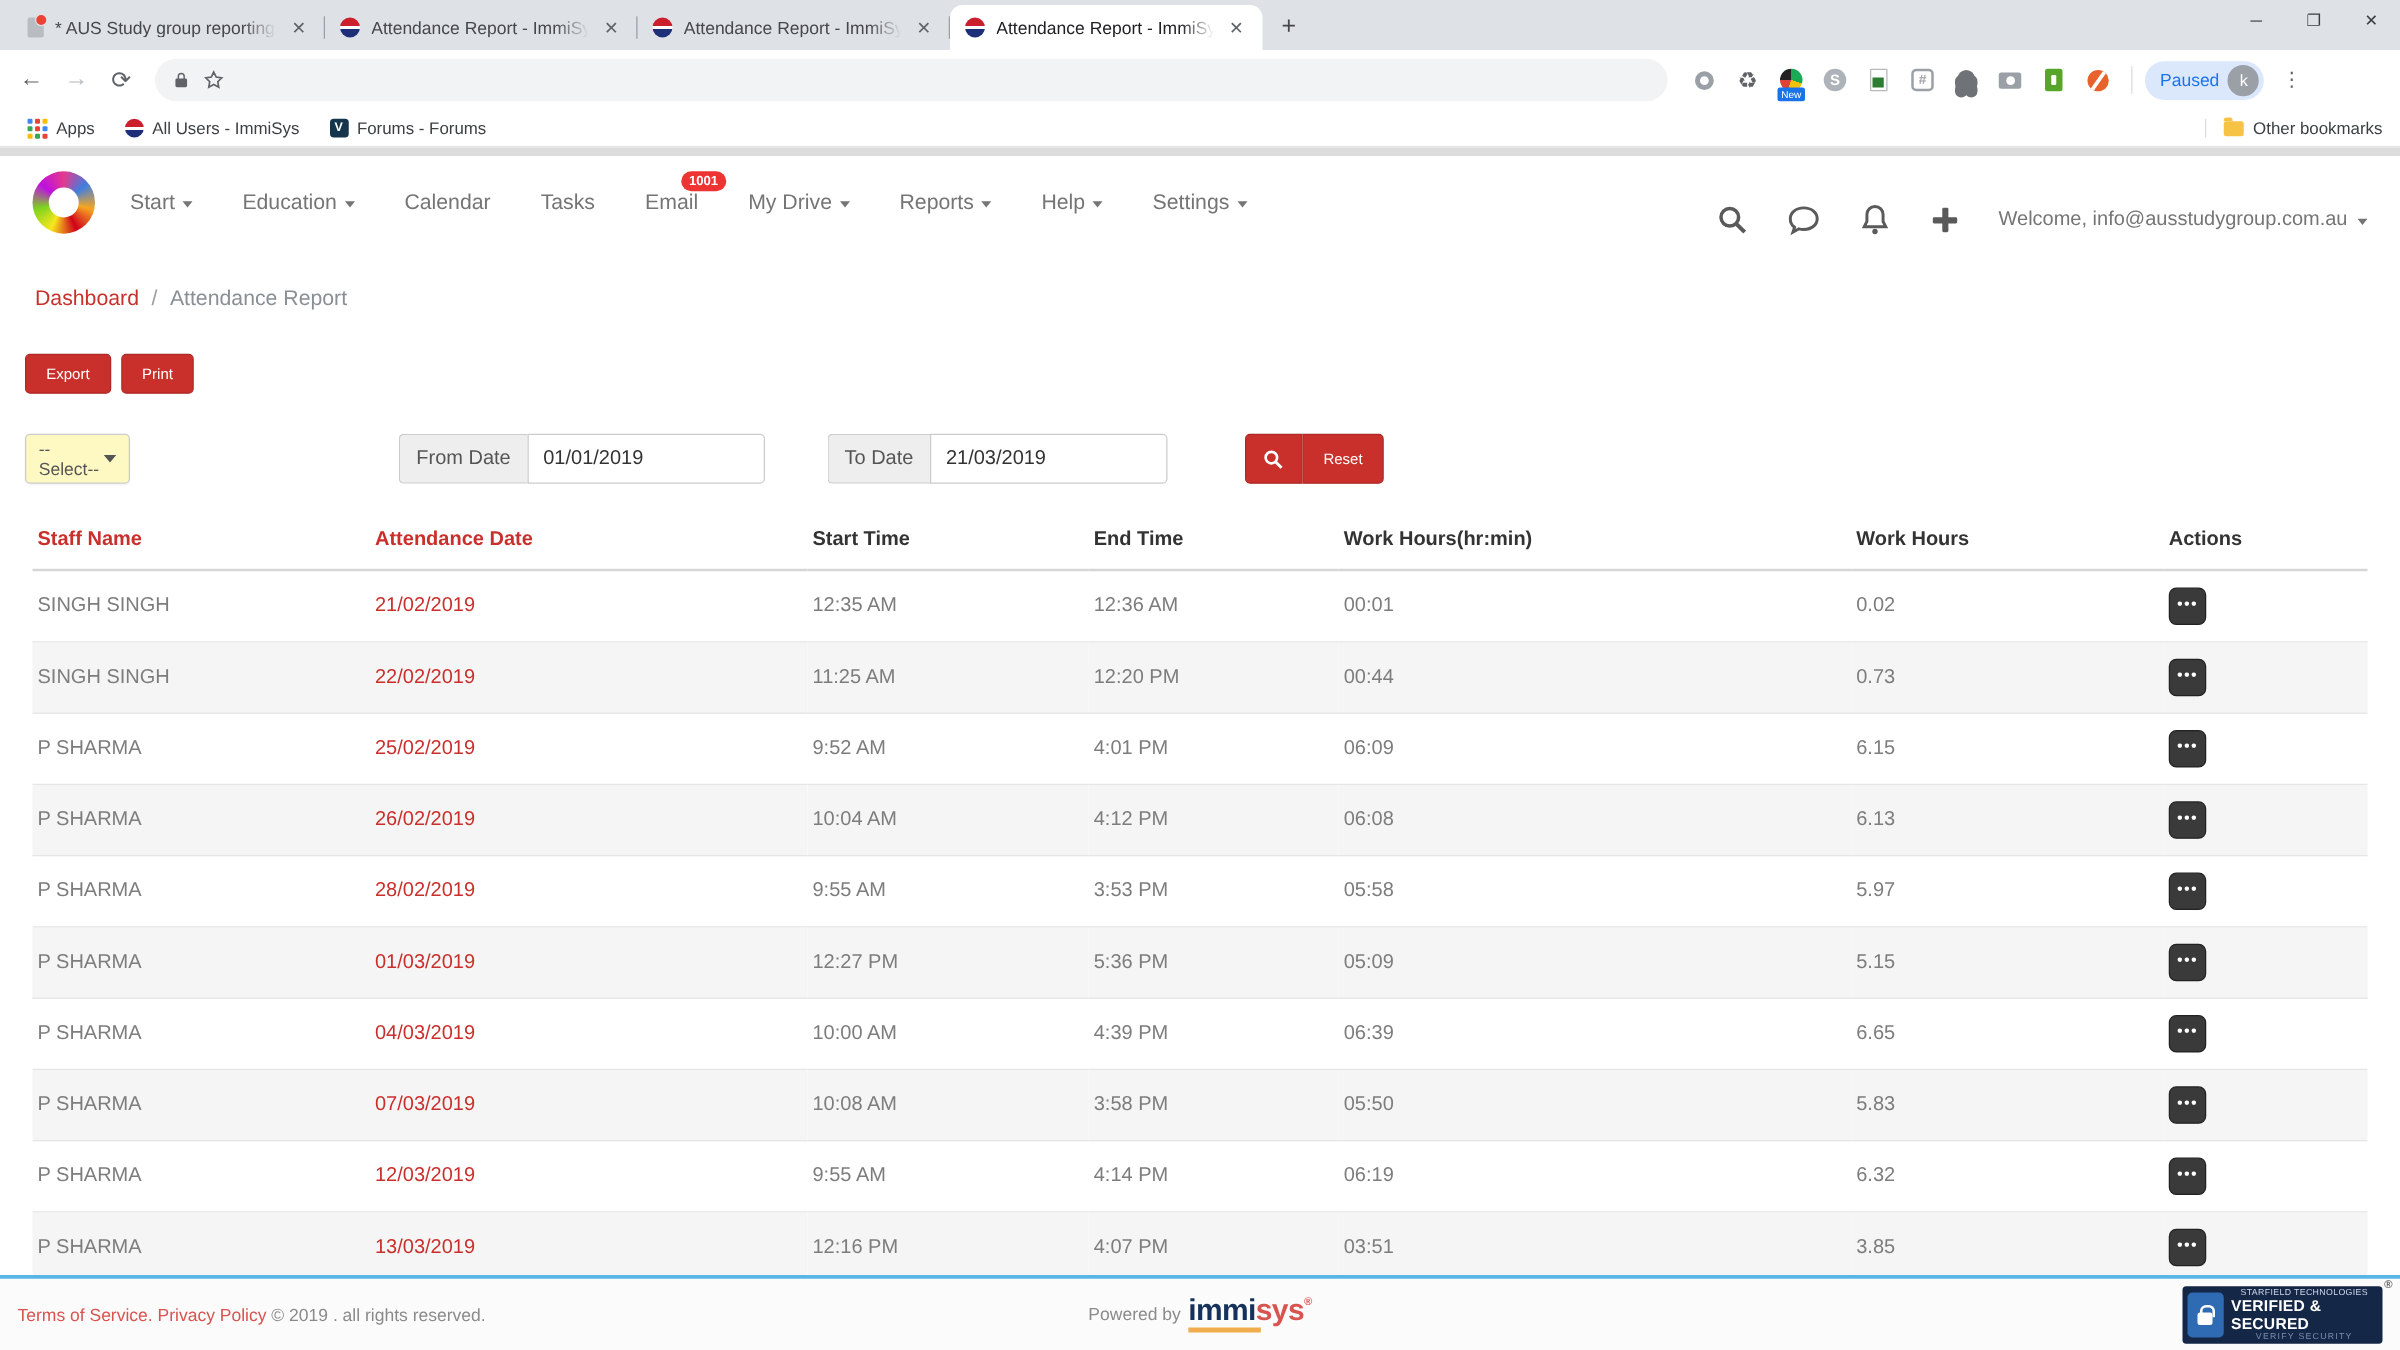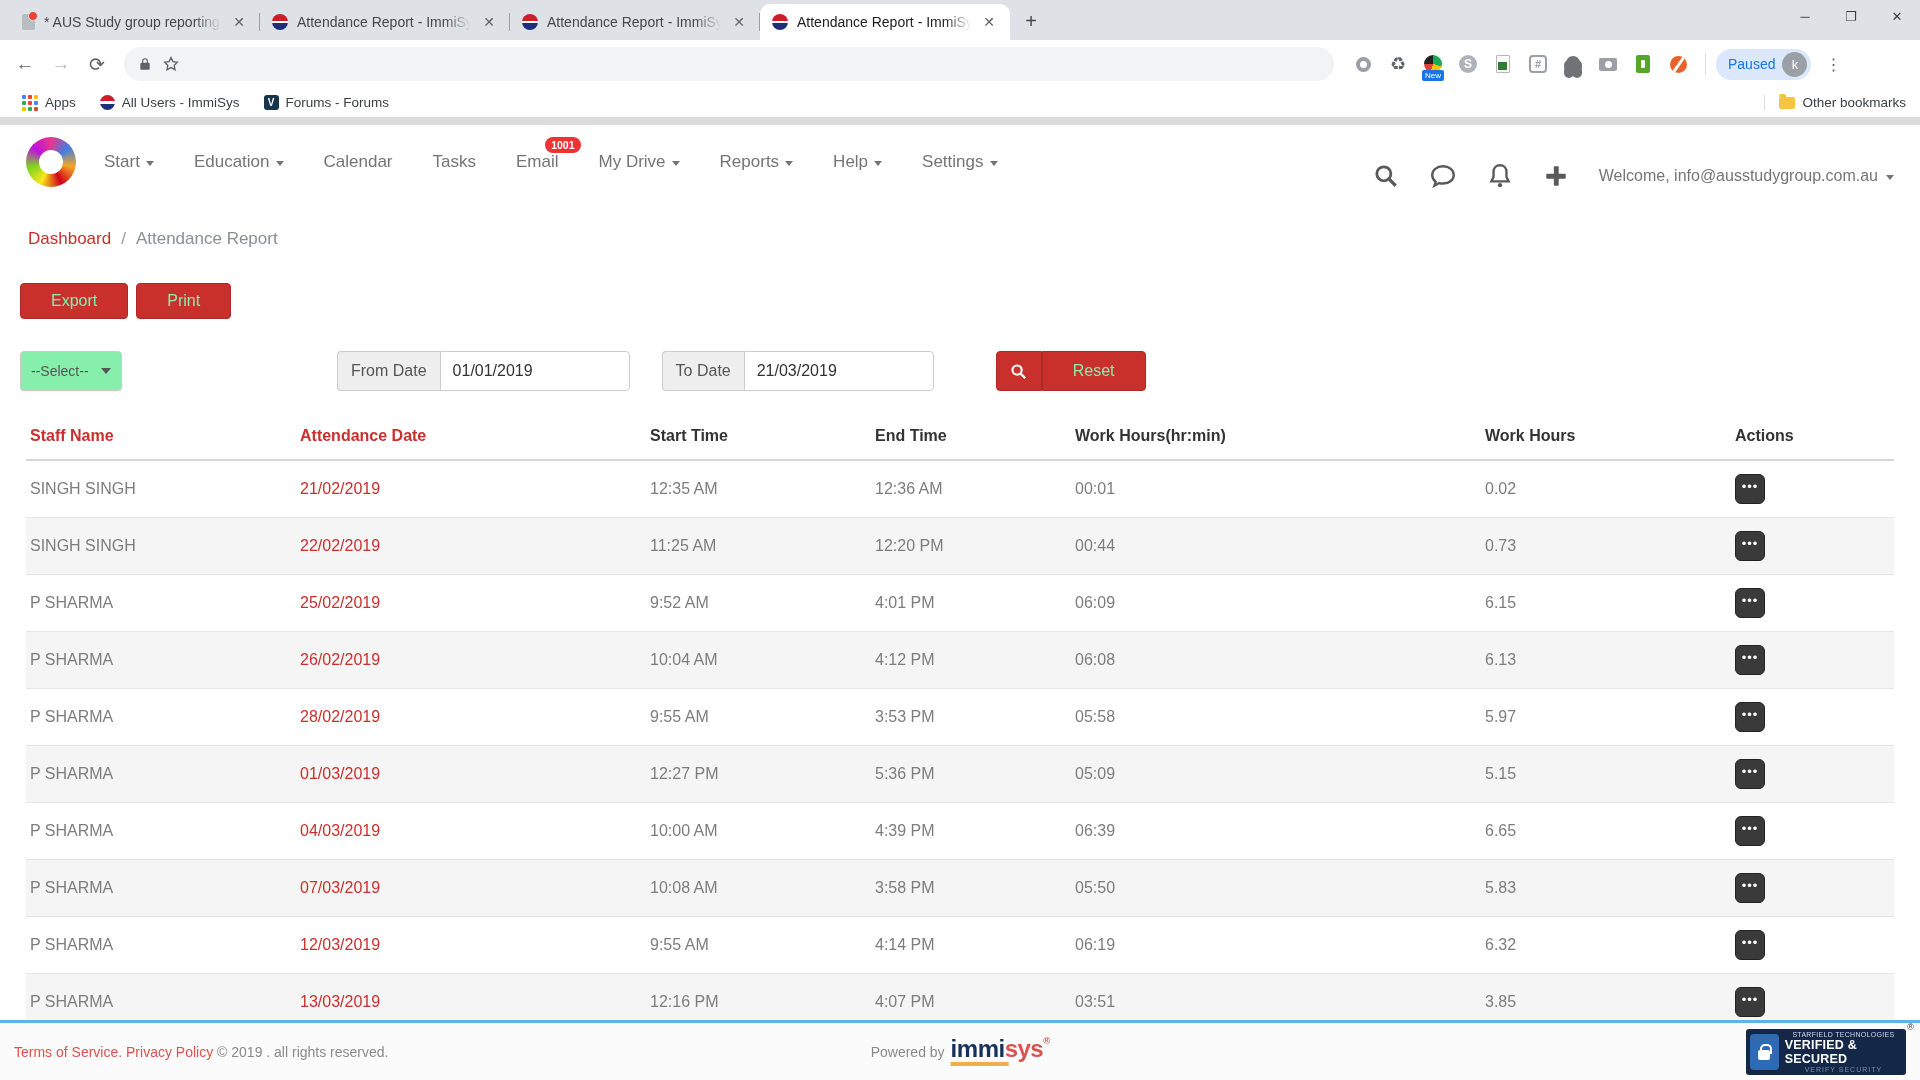--- a/index.html
+++ b/index.html
@@ -58,30 +58,30 @@
   .caret { width:0; height:0; border-left:4.5px solid transparent; border-right:4.5px solid transparent; border-top:5px solid #757575; margin-top:2px; }
   .nav-badge { position:absolute; top:-15px; right:-22px; background:#e33; color:#fff; font-size:10.5px; font-weight:bold; padding:2px 6px; border-radius:9px; }
   .nav-right { margin-left:auto; display:flex; align-items:center; gap:30px;margin-top:28px; }
   .welcome { font-size:16px; color:#757575; display:flex; align-items:center; gap:8px; }
 
   .breadcrumb { padding:30px 0 0 28px; font-size:17px; display:flex; gap:10px; align-items:center; }
   .breadcrumb .bc-home { color:#c9302c; }
   .breadcrumb .bc-sep { color:#9b9b9b; }
   .breadcrumb .bc-cur { color:#8a8f94; }
 
-  .btn-red { background:#c9302c; border:1px solid #ac2925; color:#86efac; font-size:16px; padding:8px 30px; border-radius:4px; font-family:inherit; }
+  .btn-red { background:#c9302c; border:1px solid #ac2925; color:#ffffff; font-size:12px; padding:8px 16px; border-radius:4px; font-family:inherit; }
   .action-buttons { padding:34px 0 0 20px; display:flex; gap:8px; }
 
   .filters { margin:32px 20px 0 20px; display:flex; align-items:center; }
-  .select-box { width:102px; height:40px; border:1px solid #ccc; border-radius:4px; background:#86efac; display:flex; align-items:center; justify-content:space-between; padding:0 10px; font-size:14px; color:#555; box-shadow:0 1px 2px rgba(0,0,0,.06); }
+  .select-box { width:84px; height:40px; border:1px solid #ccc; border-radius:4px; background:#fef9c3; display:flex; align-items:center; justify-content:space-between; padding:0 10px; font-size:14px; color:#555; box-shadow:0 1px 2px rgba(0,0,0,.06); }
   .sel-caret { width:0; height:0; border-left:5px solid transparent; border-right:5px solid transparent; border-top:6px solid #555; }
   .input-group { display:flex; height:40px; }
   .ig-label { background:#eee; border:1px solid #ccc; border-right:none; border-radius:4px 0 0 4px; display:flex; align-items:center; padding:0 13px; font-size:16px; color:#555; }
   .ig-input { width:190px; border:1px solid #ccc; border-radius:0 4px 4px 0; padding:0 12px; font-size:16px; color:#333; font-family:inherit; outline:none; }
-  .g1 { margin-left:215px; } .g2 { margin-left:32px; }
+  .g1 { margin-left:215px; } .g2 { margin-left:50px; }
   .search-btn { margin-left:62px; width:46px; height:40px; background:#c9302c; border:1px solid #ac2925; border-radius:4px 0 0 4px; display:flex; align-items:center; justify-content:center; }
   .reset-btn { border-radius:0 4px 4px 0; height:40px; }
 
   table.report { width:calc(100% - 52px); margin:36px 26px 0 26px; border-collapse:collapse; font-size:16px; }
   table.report th { text-align:left; font-weight:bold; color:#333; padding:0 4px 14px 4px; border-bottom:2px solid #d6d6d6; }
   table.report th.red { color:#c9302c; }
   table.report td { padding:13px 4px; border-bottom:1px solid #e5e5e5; color:#7d7d7d; }
   table.report td.date { color:#c9302c; }
   tr.stripe td { background:#f5f5f5; }
   .ellipsis-btn { width:30px; height:30px; background:#3a3a3a; border:1px solid #222; border-radius:6px; color:#fff; display:flex; align-items:center; justify-content:center; font-size:13px; letter-spacing:1px; padding-bottom:6px; }

